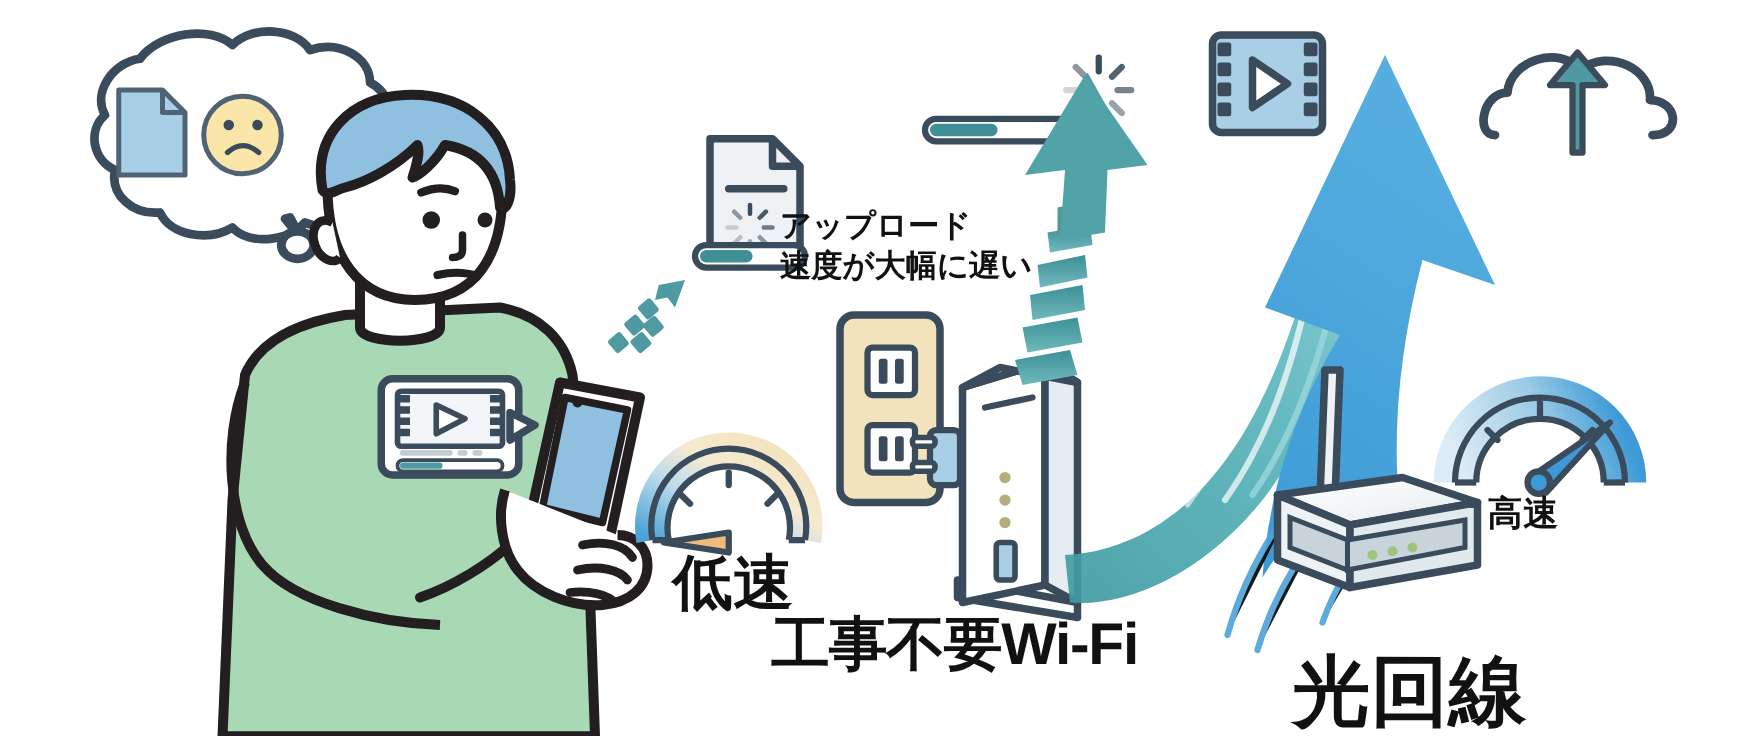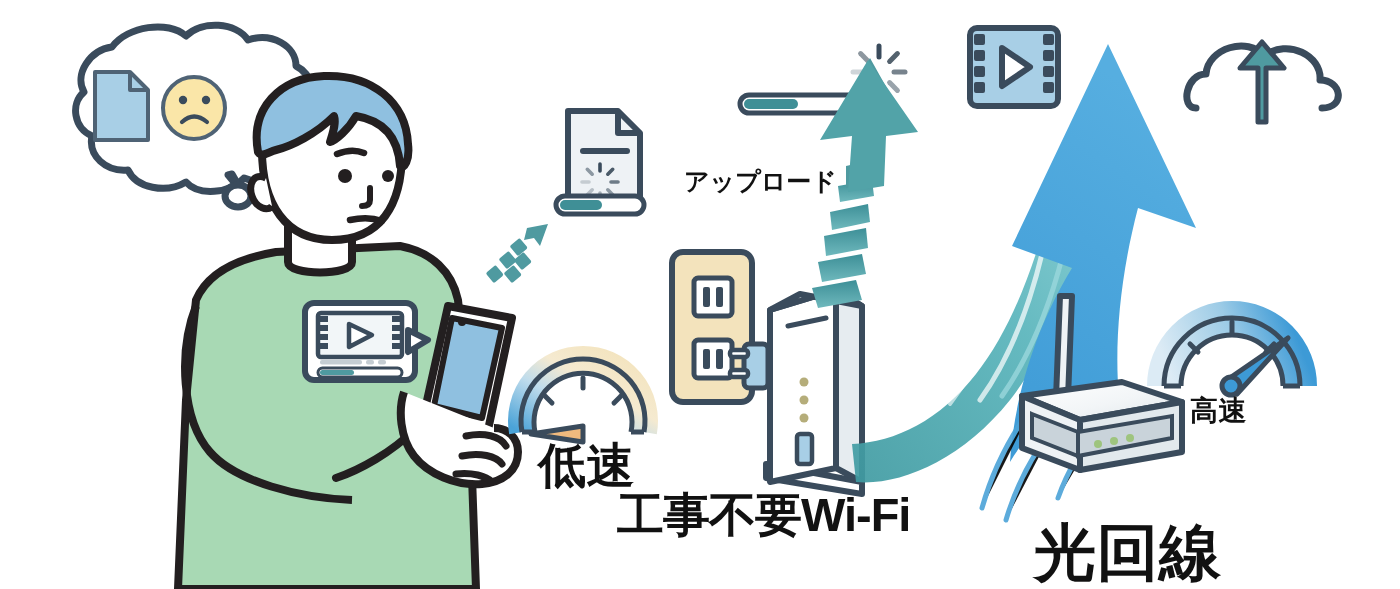--- a/index.html
+++ b/index.html
@@ -56,21 +56,21 @@
     font-size: 47px;
     letter-spacing: -1px;
   }
   .label-fiber {
     left: 1034px;
     top: 511px;
     font-size: 62px;
   }
   .callout-upload {
     position: absolute;
-    left: 684px;
+    left: 624px;
     top: 165px;
     font-size: 25px;
     line-height: 1.28;
     font-weight: bold;
     color: #111111;
   }
 </style>
 </head>
 <body>
 
@@ -395,17 +395,18 @@
     <div class="jp-label label-lowspeed">低速</div>
 
     <div class="jp-label label-highspeed">高速</div>
 
     <div class="jp-label label-wifi">工事不要Wi-Fi</div>
 
     <div class="jp-label label-fiber">光回線</div>
 
     <div class="callout-upload">
       <div>アップロード</div>
+      <div>速度が大幅に遅い</div>
     </div>
 
   </div>
 
 </div>
 
 </body></html>

